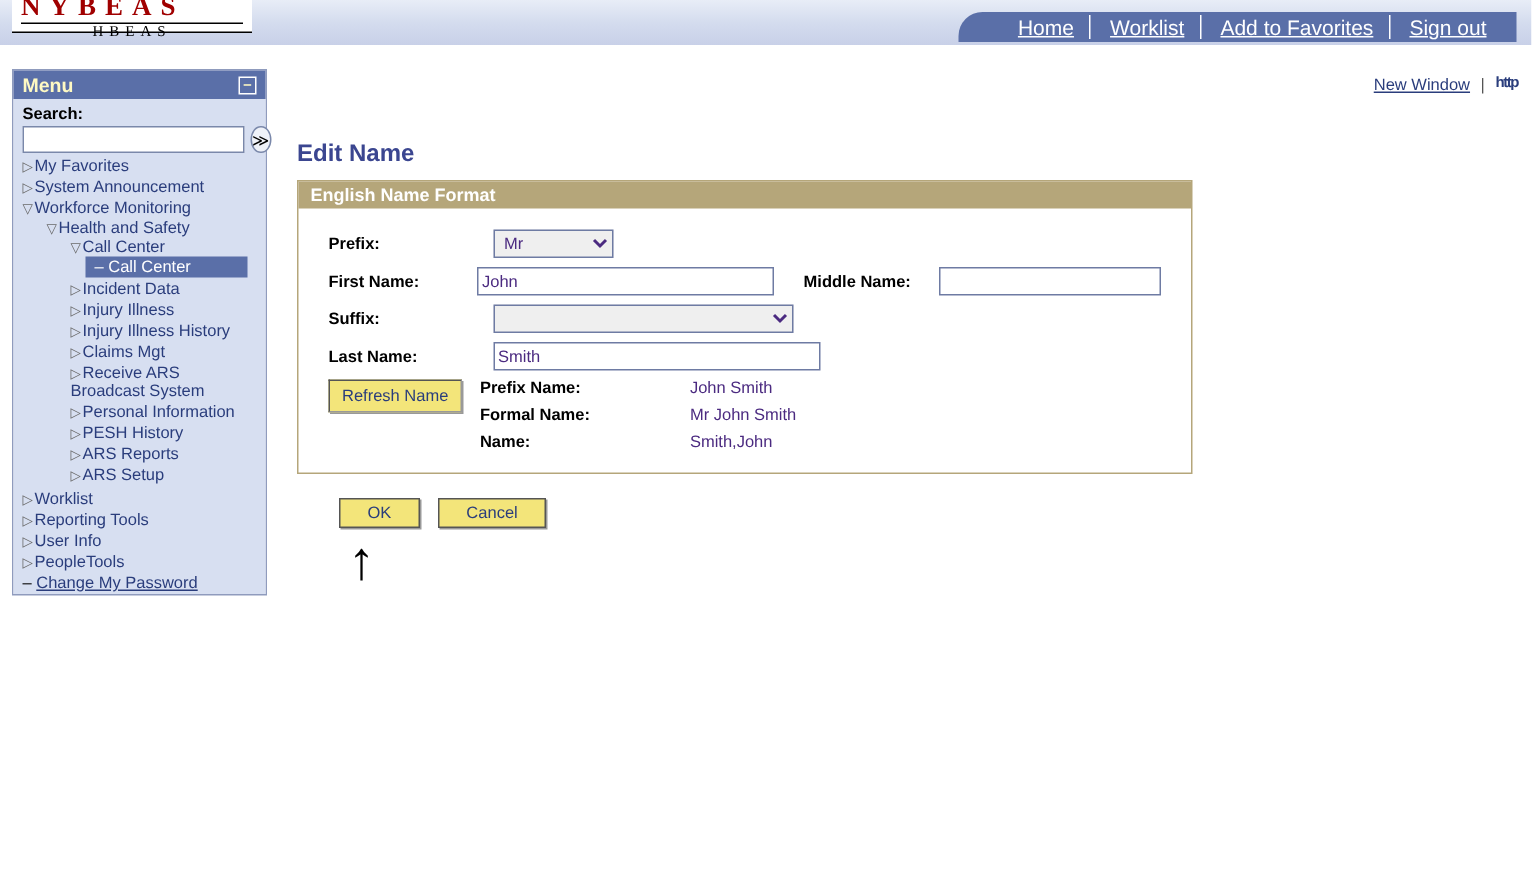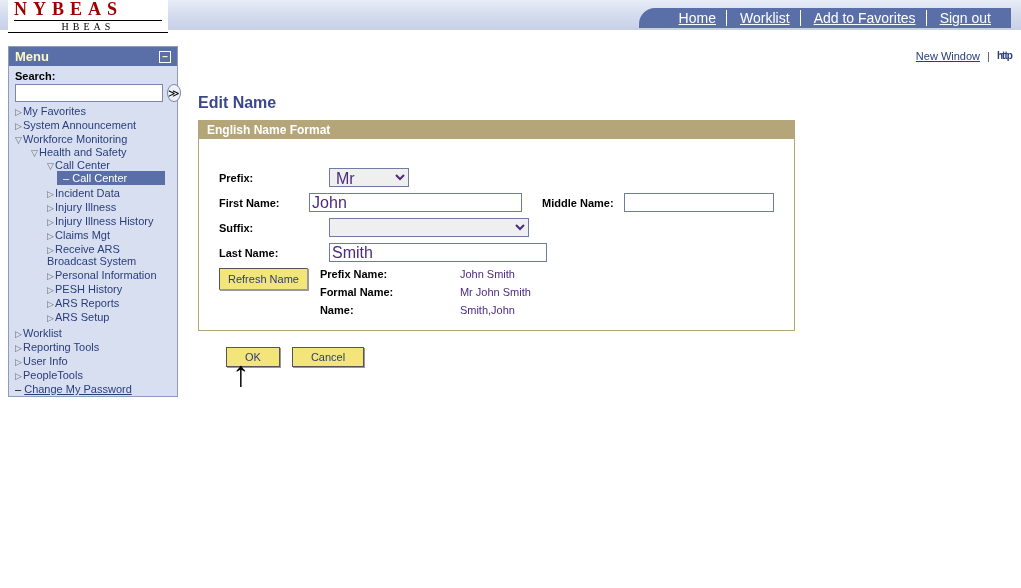--- a/index.html
+++ b/index.html
@@ -19,21 +19,21 @@
   .topbar {
     position: relative;
     height: 30px;
     background: linear-gradient(to bottom, #e8edf7 0%, #d4dcee 50%, #c8d0e8 100%);
   }
   .logo {
     position: absolute;
     left: 8px;
     top: 0px;
     width: 160px;
-    height: 33px;
+    height: 22px;
     background: #fff;
     padding: 0 6px;
     display: flex;
     flex-direction: column;
     justify-content: center;
     border-bottom: 1px solid #000;
   }
   .logo-main {
     font-family: "Times New Roman", serif;
     letter-spacing: 6px;
@@ -183,36 +183,35 @@
   }
   .panel-hdr {
     background: #b5a67a;
     color: #fff;
     font-weight: bold;
     font-size: 12px;
     padding: 2px 8px;
   }
   .panel-body {
     padding: 14px 20px;
-    margin-top: 15px;
   }
   .form-row {
     display: flex;
     align-items: center;
     margin-bottom: 6px;
   }
   .form-row .lbl {
     width: 110px;
     font-weight: bold;
     font-size: 11px;
   }
   .form-row select, .form-row input[type=text] {
     border: 1px solid #6e7ba3;
     height: 19px;
-    font-size: 16px;
+    font-size: 11px;
     padding: 0 2px;
     color: #4b2a80;
   }
   .prefix-sel { width: 80px; }
   .fname-inp { width: 218px; }
   .lname-inp { width: 218px; }
   .mname-lbl { width: 100px; font-weight:bold; margin-left: 20px; }
   .mname-inp { width: 150px; }
   .suffix-sel { width: 200px; }
   .readouts {

